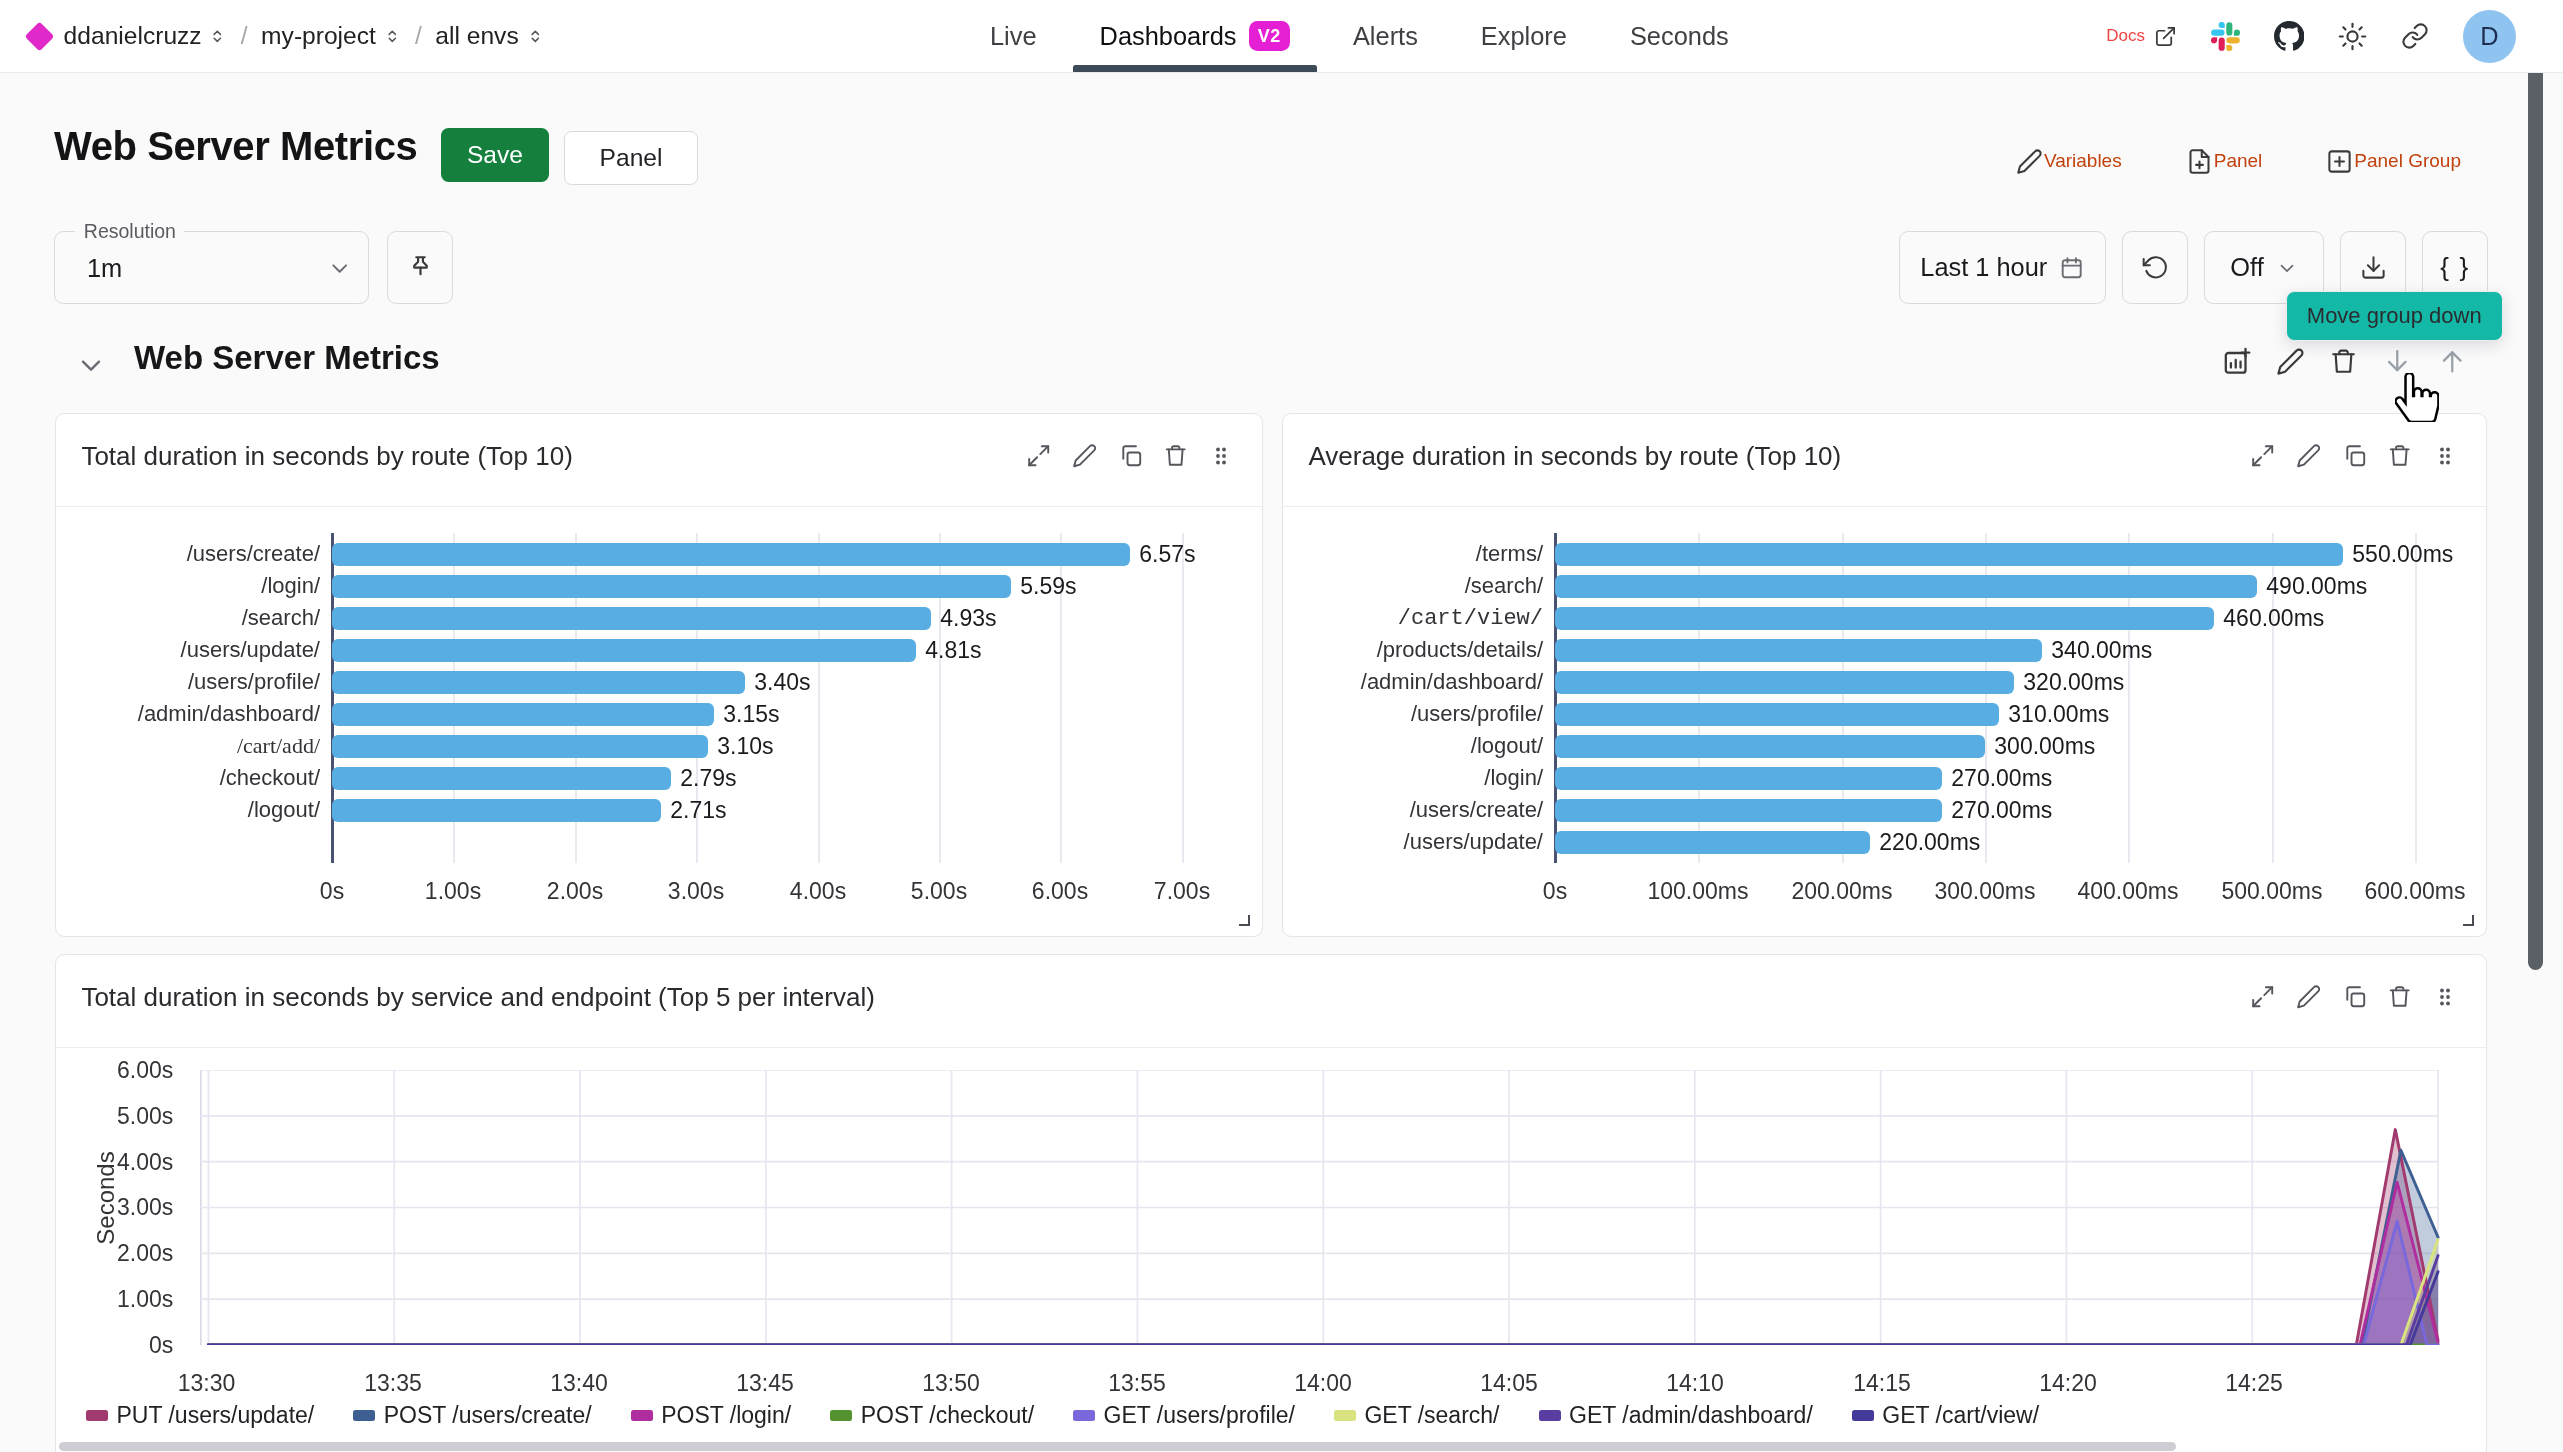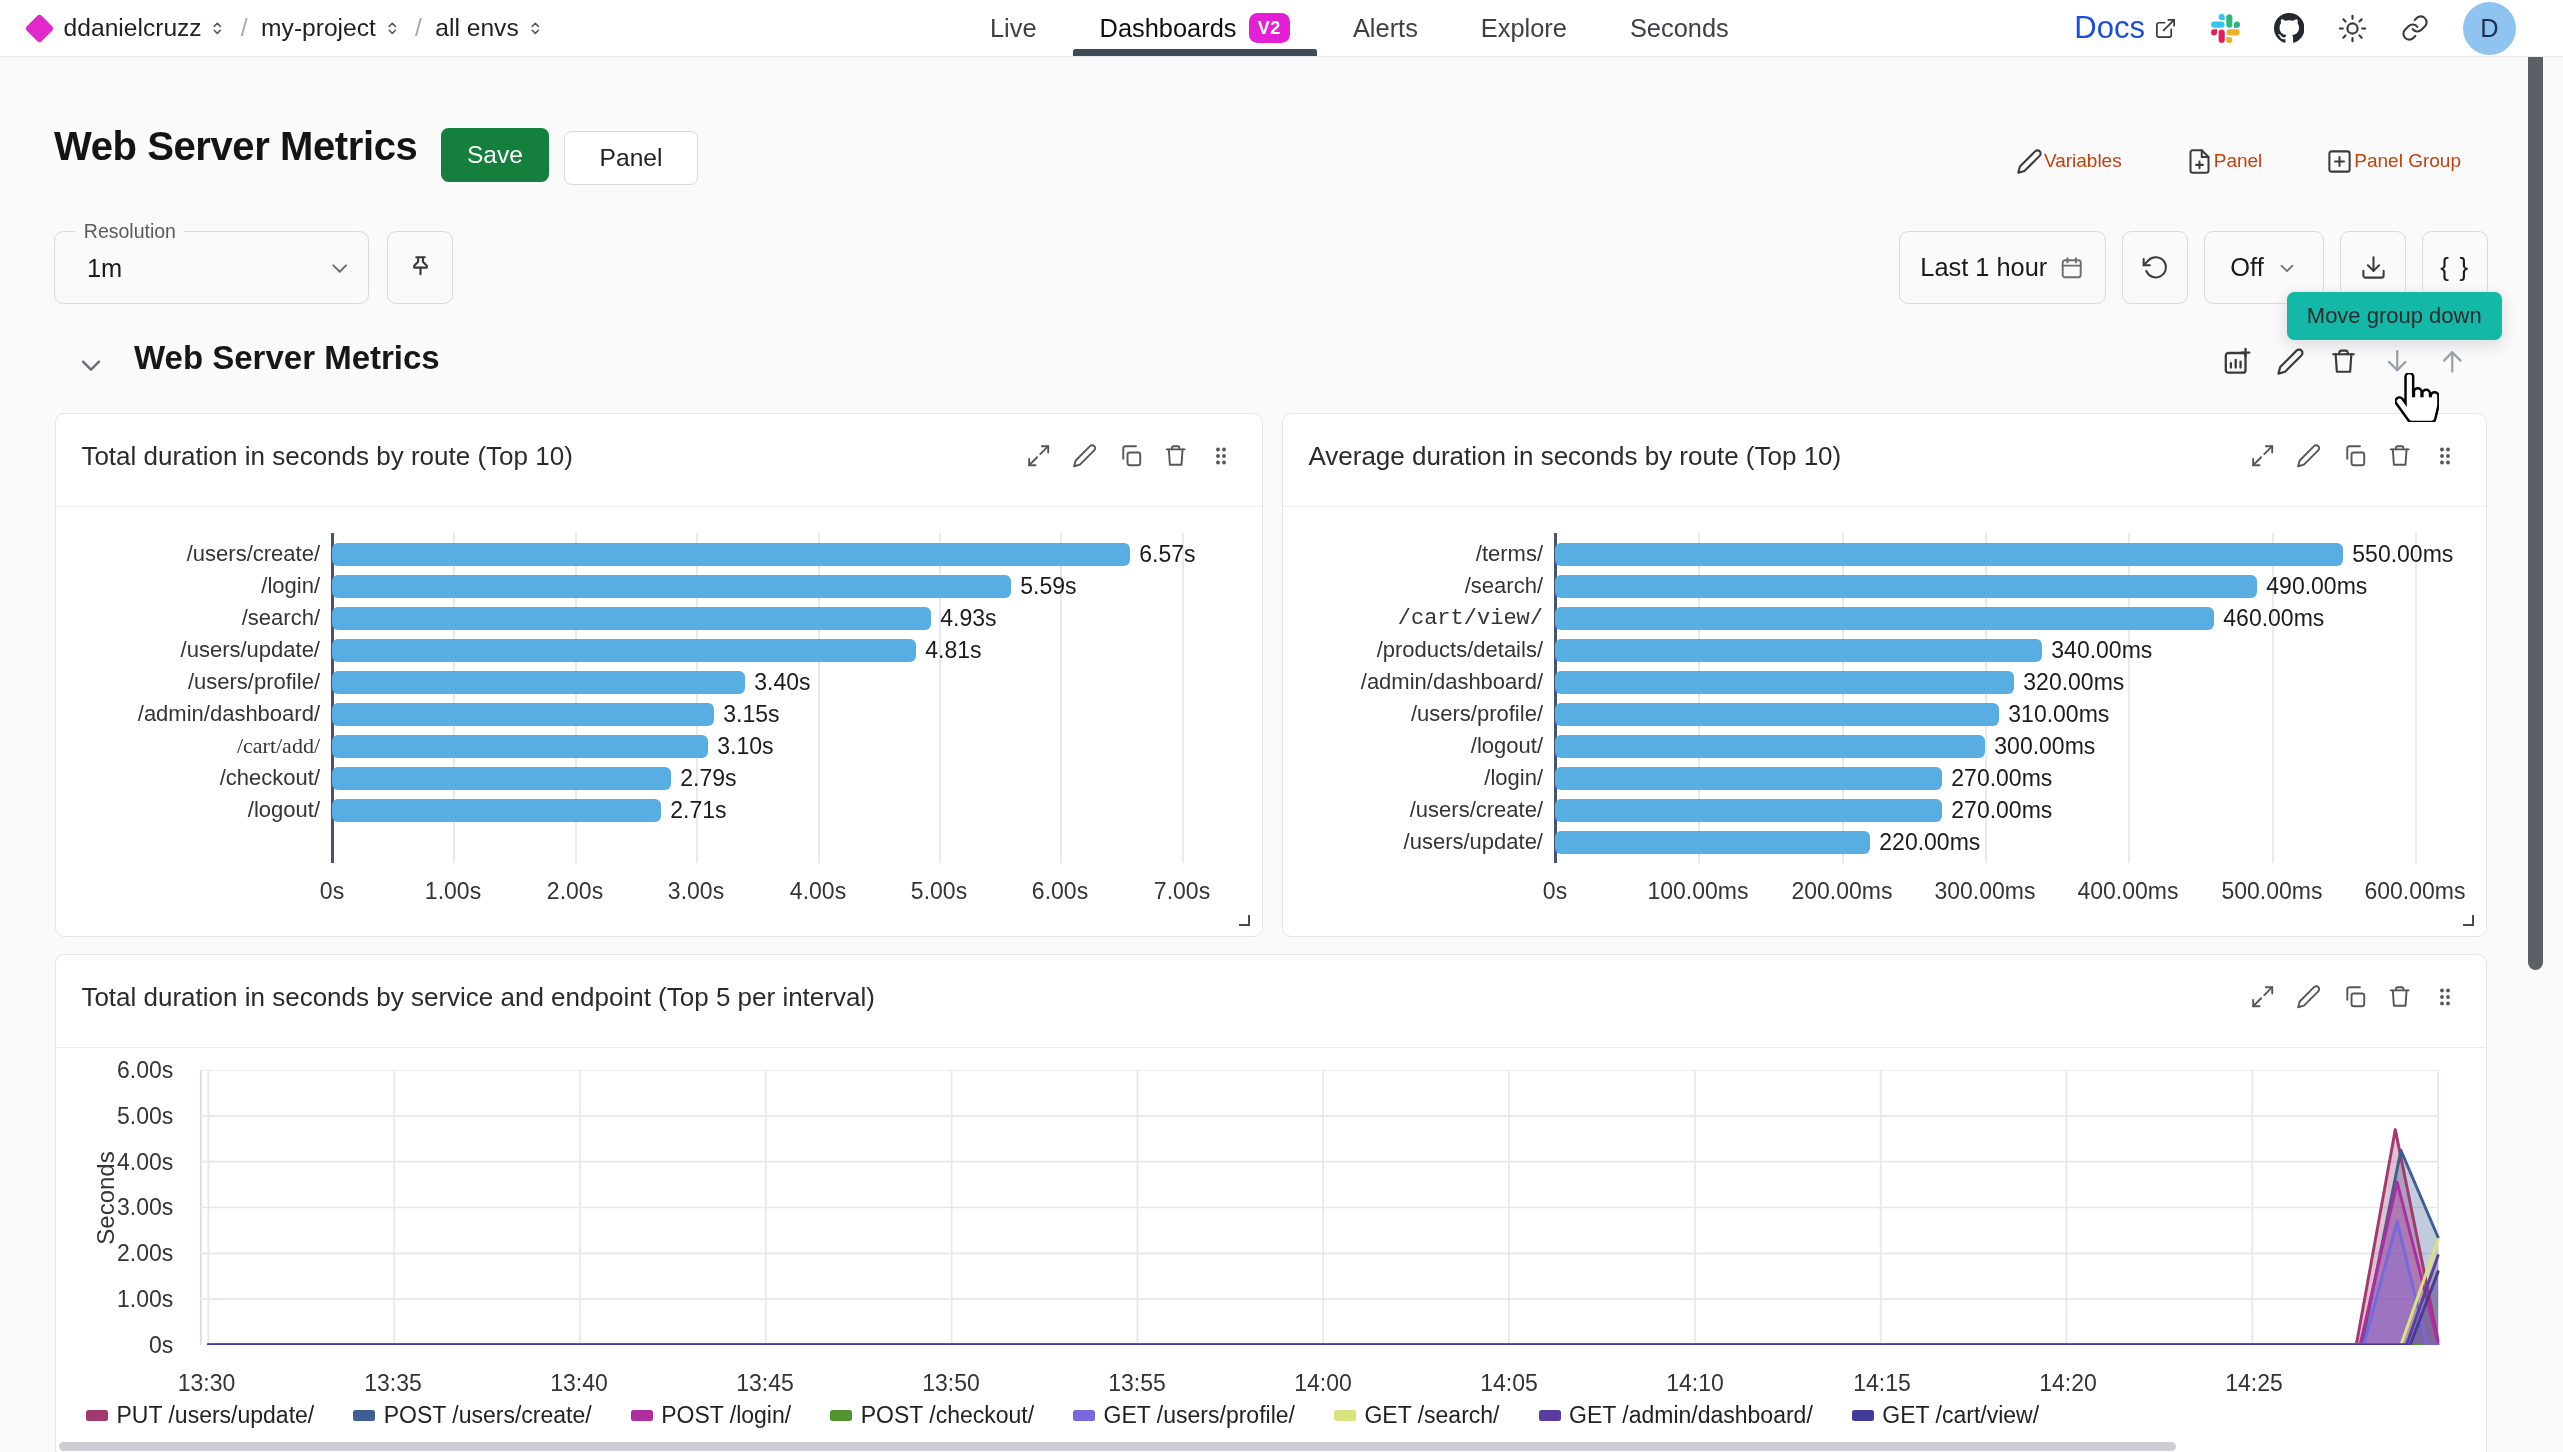--- a/index.html
+++ b/index.html
@@ -2,33 +2,33 @@
 <html style="font-size:13.6px"><head>
 <meta charset="utf-8">
 <style>
   *{box-sizing:border-box;margin:0;padding:0}
   html,body{width:2563px;height:1453px;overflow:hidden}
   body{font-family:"Liberation Sans",sans-serif;background:#fafafb;position:relative;color:#1c1c1c}
   svg{display:block}
   .icon{stroke:#3a3a3a;fill:none;stroke-width:1.8;stroke-linecap:round;stroke-linejoin:round}
 
   
-  .topbar{position:absolute;left:0;top:0;width:2563px;height:57px;background:#fff;border-bottom:1.7px solid #ebebee;z-index:20}
+  .topbar{position:absolute;left:0;top:0;width:2563px;height:73px;background:#fff;border-bottom:1.7px solid #ebebee;z-index:20}
   .crumbs{position:absolute;left:29px;top:0;height:100%;display:flex;align-items:center;gap:13.6px}
   .diamond{width:21px;height:21px;background:#e128c8;transform:rotate(45deg);border-radius:3.4px}
   .crumb{display:flex;align-items:center;gap:6.8px;font-size:24.6px;color:#222;cursor:pointer}
   .crumb-sep{font-size:24.6px;color:#a8a8ad}
   .selector-ic{width:18.6px;height:18.6px;stroke:#555}
   .nav{position:absolute;left:990px;top:0;height:100%;display:flex;align-items:stretch;gap:63px}
   .nav-item{display:flex;align-items:center;gap:12px;font-size:25.4px;color:#3f3f44;position:relative;cursor:pointer}
   .nav-item.active{color:#101014;font-weight:500}
   .nav-item.active::after{content:"";position:absolute;left:-27px;right:-27px;bottom:0;height:6.8px;background:#3d4a58;border-radius:2.5px 2.5px 0 0}
   .badge{background:#e51fd4;color:#fff;font-size:18px;font-weight:700;padding:4.2px 9.3px;border-radius:8.5px;letter-spacing:0.4px}
   .top-right{position:absolute;right:47px;top:0;height:100%;display:flex;align-items:center;gap:34px}
-  .docs{display:flex;align-items:center;gap:8.5px;font-size:31px;color:#1d4ed8;cursor:pointer}
+  .docs{display:flex;align-items:center;gap:8.5px;font-size:17px;color:#ef4444;cursor:pointer}
   .avatar{width:53px;height:53px;border-radius:50%;background:#8fc3f0;display:flex;align-items:center;justify-content:center;font-size:25.4px;color:#1d2e52;font-weight:500}
 
   
   .page-title{position:absolute;left:54px;top:124px;font-size:40px;font-weight:700;letter-spacing:-0.4px;color:#141417}
   .btn{display:flex;align-items:center;justify-content:center;font-size:24.6px;border-radius:7.6px;cursor:pointer;border:1.7px solid transparent}
   .btn-primary{position:absolute;left:441px;top:128px;width:108px;height:54px;background:#15803d;color:#fff}
   .btn-ghost{position:absolute;left:564px;top:131px;width:134px;height:54px;background:#fff;border-color:#dadade;color:#232327}
   .header-actions{position:absolute;top:134px;right:102px;display:flex;gap:64px;align-items:center;height:54px}
   .action{display:flex;align-items:center;gap:1px;font-size:19px;color:#c2410c;cursor:pointer}
 

